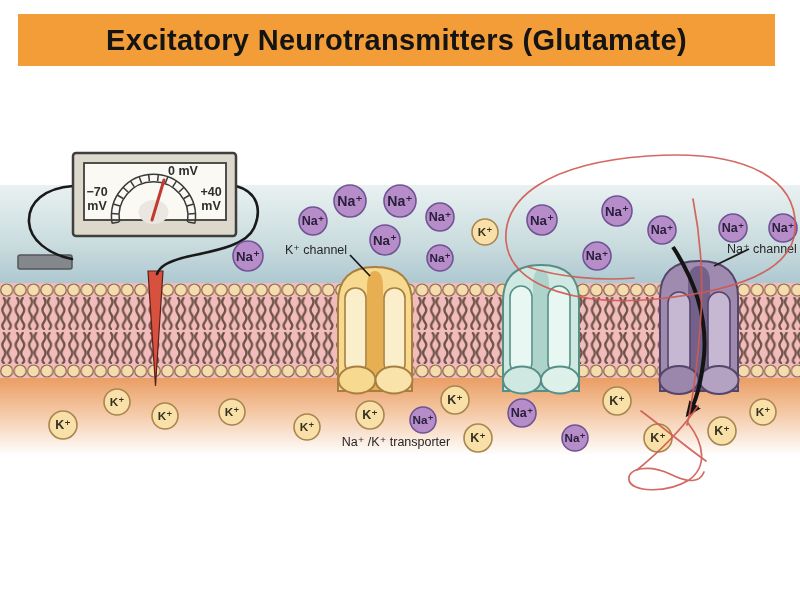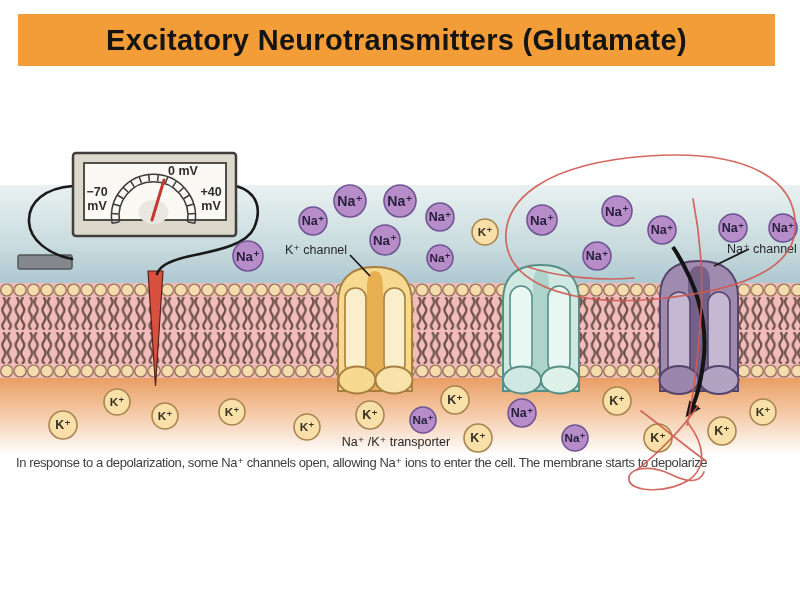--- a/index.html
+++ b/index.html
@@ -254,21 +254,20 @@
     <g>
       <text class="diagram-label" x="316" y="254" text-anchor="middle">K⁺ channel</text>
       <line x1="350" y1="255" x2="370" y2="276" stroke="#191919" stroke-width="1.8"></line>
       <text class="diagram-label" x="727" y="253" text-anchor="start">Na⁺ channel</text>
       <line x1="749" y1="249" x2="714" y2="266" stroke="#191919" stroke-width="1.8"></line>
       <text class="diagram-label" x="396" y="446" text-anchor="middle">Na⁺ /K⁺ transporter</text>
     </g>
   </svg>
 
   <div class="caption">
-    <div>In response to a depolarization, some Na⁺ channels open, allowing Na⁺ ions to enter the cell. The membrane starts to depolarize</div>
   </div>
 
   <svg id="annotation-layer" class="layer" width="800" height="600">
     <defs>
       <marker id="ah" markerUnits="userSpaceOnUse" markerWidth="16" markerHeight="14" refX="12" refY="7" orient="auto">
         <path d="M0,0 L16,7 L0,14 Z" fill="#141414"></path>
       </marker>
     </defs>
     <path d="M673,247 C697,284 707,322 704,356 C701,384 696,403 688,414" fill="none" stroke="#141414" stroke-width="4" marker-end="url(#ah)"></path>
     <g stroke="#cf5a52" stroke-width="1.7" fill="none" opacity="0.9" stroke-linecap="round">

